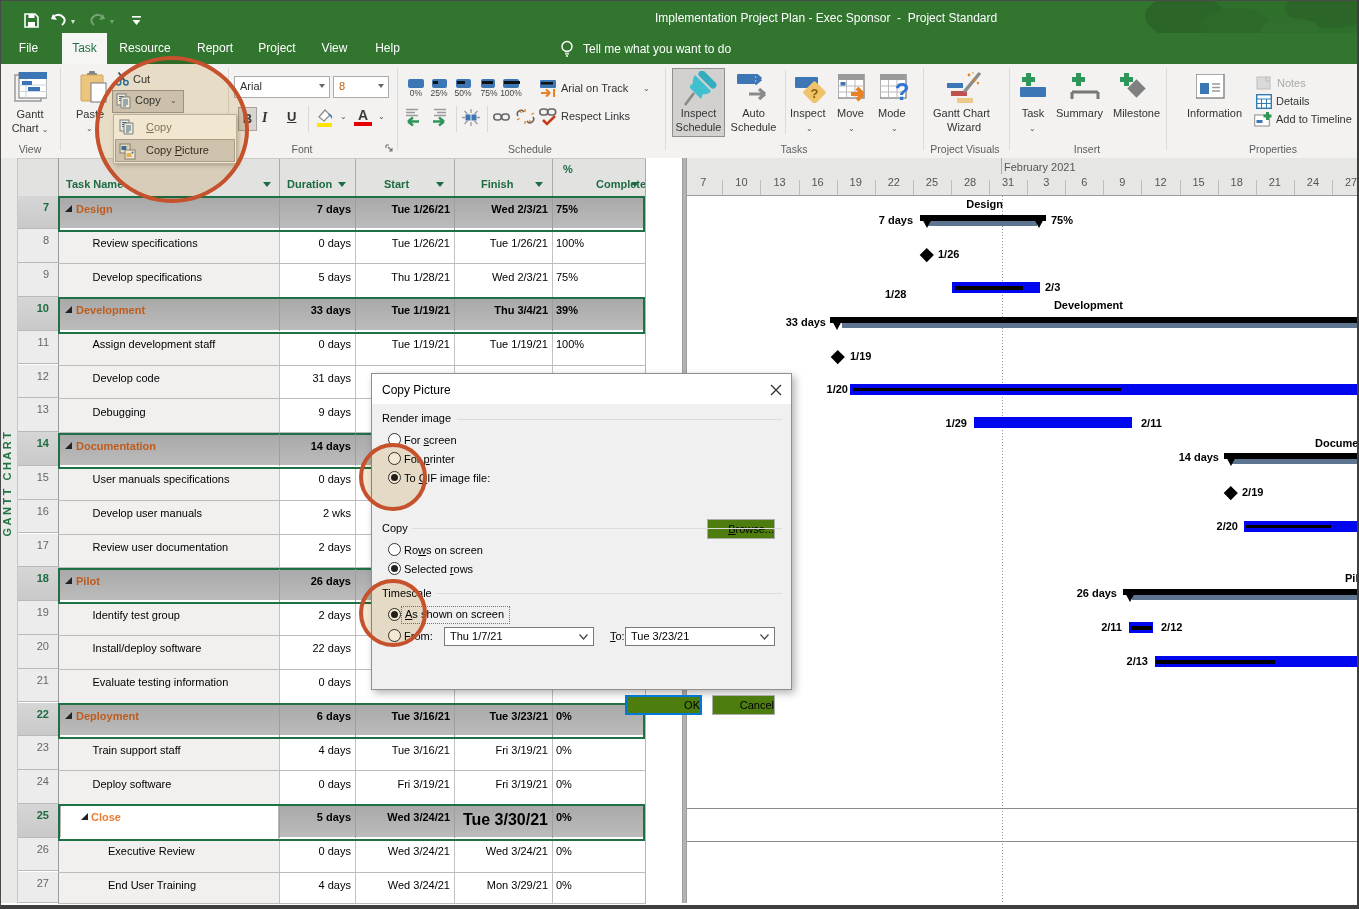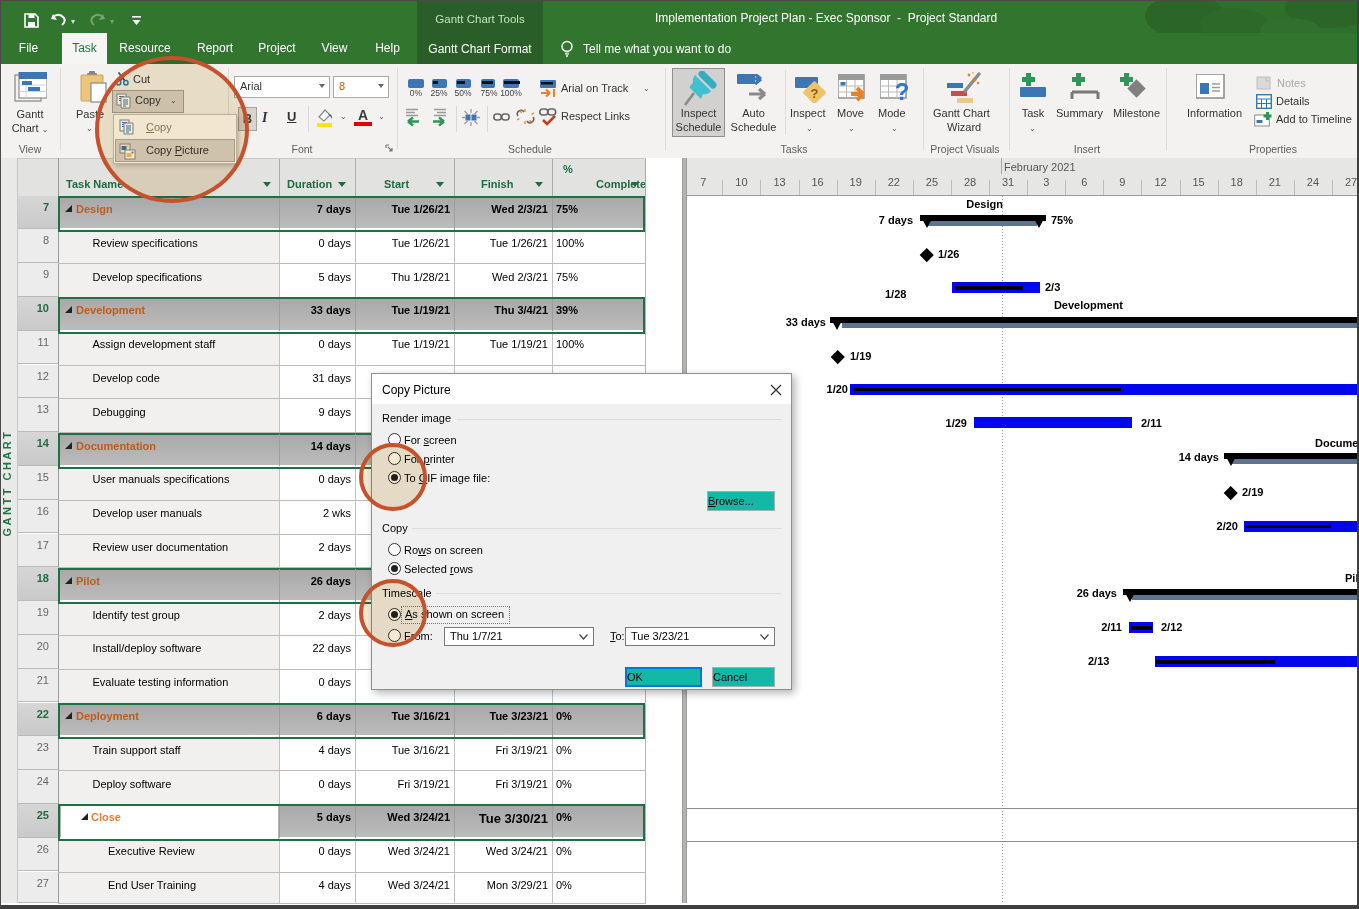--- a/index.html
+++ b/index.html
@@ -57,22 +57,22 @@
   .diam{position:absolute;background:#000;transform:rotate(45deg);}
   
   #dlg{left:371px;top:373px;width:421px;height:317px;background:#f0f0f0;
        border:1px solid #8f8f8f;box-sizing:border-box;box-shadow:3px 3px 8px rgba(0,0,0,0.3);}
   .d11{font-size:11px;color:#000;}
   .radio{position:absolute;width:13px;height:13px;border:1px solid #333;border-radius:50%;
          background:#fff;box-sizing:border-box;}
   .radio.on::after{content:"";position:absolute;left:2px;top:2px;width:7px;height:7px;
          border-radius:50%;background:#222;}
   .gline{position:absolute;height:1px;background:#dcdcdc;}
-  .btn{position:absolute;background:#14b8a6;border:1px solid #acacac;box-sizing:border-box;
-       font-size:11px;color:#000;text-align:left;}
+  .btn{position:absolute;background:#4d7c0f;border:1px solid #acacac;box-sizing:border-box;
+       font-size:11px;color:#000;text-align:right;margin-top:28px;}
   u{text-decoration:underline;}
   
   .annf{position:absolute;border-radius:50%;background:#F3E8D2;mix-blend-mode:multiply;z-index:60;}
   .annr{position:absolute;border-radius:50%;border:4.5px solid #C6512D;box-sizing:border-box;z-index:61;}
 </style>
 </head>
 <body>
 <div id="win">
   <div id="titlebar" class="abs">
     <svg class="abs" style="left:1000px;top:0;width:359px;height:33px" viewBox="0 0 359 33">
@@ -101,24 +101,20 @@
     </svg>
     <div class="abs" style="left:110px;top:17px;color:#76a574;font-size:8px">▾</div>
 
     <svg class="abs" style="left:131px;top:16px" width="11" height="10" viewBox="0 0 11 10">
       <rect x="1" y="0" width="9" height="1.6" fill="#fff"></rect>
       <path d="M1.5 4 L9.5 4 L5.5 9 Z" fill="#fff"></path>
     </svg>
     <div class="ttl abs" style="left:655px;top:11px;width:340px;text-align:center;white-space:nowrap">Implementation Project Plan - Exec Sponsor &nbsp;-&nbsp; Project Standard</div>
   </div>
   <div id="tabsrow" class="abs"></div>
-  <div id="ctxblock" class="abs">
-    <div class="abs" style="left:0;top:12px;width:126px;text-align:center;color:#c3e2c0;font-size:11.5px">Gantt Chart Tools</div>
-    <div class="abs" style="left:0;top:41px;width:126px;text-align:center;color:#fff;font-size:12px">Gantt Chart Format</div>
-  </div>
   <div class="tab" style="left:8px;width:41px">File</div>
   <div class="tab" id="tabTask" style="left:62px;width:45px">Task</div>
   <div class="tab" style="left:116px;width:58px">Resource</div>
   <div class="tab" style="left:188px;width:54px">Report</div>
   <div class="tab" style="left:252px;width:50px">Project</div>
   <div class="tab" style="left:313px;width:43px">View</div>
   <div class="tab" style="left:367px;width:41px">Help</div>
   <svg class="abs" style="left:560px;top:40px" width="14" height="18" viewBox="0 0 14 18">
     <circle cx="7" cy="6.5" r="5" fill="none" stroke="#fff" stroke-width="1.4"></circle>
     <path d="M5 11.5 h4 M5 13.8 h4 M6 16 h2" stroke="#fff" stroke-width="1.3"></path>
@@ -530,21 +526,21 @@
   <div class="abs" style="left:454px;top:777.6px;width:94px;text-align:right;font-size:11px">Fri 3/19/21</div>
   <div class="abs" style="left:556px;top:777.6px;font-size:11px">0%</div>
   <div class="sumrow" style="top:804.3px;height:36.4px">
       <div class="inwhite"></div>
     </div>
   <div class="abs" style="left:60.5px;top:806.3px;width:218px;height:32.4px;background:#fff;border-right:1px solid #b5b5b5;box-sizing:border-box"></div>
   <div class="tri" style="left:81px;top:813.4px"></div>
   <div class="abs sumtxt" style="left:91px;top:811.4px;color:#ED7D31">Close</div>
   <div class="abs" style="left:279px;top:811.4px;width:72px;text-align:right;font-size:11px;font-weight:bold">5 days</div>
   <div class="abs" style="left:355px;top:811.4px;width:95px;text-align:right;font-size:11px;font-weight:bold">Wed 3/24/21</div>
-  <div class="abs" style="left:454px;top:811.4px;width:94px;text-align:right;font-size:13px;font-weight:bold">Tue 3/30/21</div>
+  <div class="abs" style="left:454px;top:811.4px;width:94px;text-align:right;font-size:16px;font-weight:bold">Tue 3/30/21</div>
   <div class="abs" style="left:556px;top:811.4px;font-size:11px;font-weight:bold">0%</div>
   <div class="abs" style="left:108px;top:845.2px;font-size:11px">Executive Review</div>
   <div class="abs" style="left:279px;top:845.2px;width:72px;text-align:right;font-size:11px">0 days</div>
   <div class="abs" style="left:355px;top:845.2px;width:95px;text-align:right;font-size:11px">Wed 3/24/21</div>
   <div class="abs" style="left:454px;top:845.2px;width:94px;text-align:right;font-size:11px">Wed 3/24/21</div>
   <div class="abs" style="left:556px;top:845.2px;font-size:11px">0%</div>
   <div class="abs" style="left:108px;top:879.0px;font-size:11px">End User Training</div>
   <div class="abs" style="left:279px;top:879.0px;width:72px;text-align:right;font-size:11px">4 days</div>
   <div class="abs" style="left:355px;top:879.0px;width:95px;text-align:right;font-size:11px">Wed 3/24/21</div>
   <div class="abs" style="left:454px;top:879.0px;width:94px;text-align:right;font-size:11px">Mon 3/29/21</div>
@@ -632,21 +628,21 @@
     <div class="blab" style="left:370px;top:391px;width:60px;text-align:right">26 days</div>
     <div class="sbar" style="left:436px;top:393px;width:237px;height:5.5px"></div>
     <div class="slate" style="left:445px;top:398.5px;width:228px;height:5.5px"></div>
     <div class="scap" style="left:436px;top:393px"></div>
     <div class="bar" style="left:442px;top:426px;width:24px;height:11px"></div>
     <div class="pline" style="left:444px;top:430px;width:21px;height:3.5px"></div>
     <div class="blab" style="left:375px;top:425px;width:60px;text-align:right">2/11</div>
     <div class="blab" style="left:474px;top:425px">2/12</div>
     <div class="bar" style="left:468px;top:460px;width:205px;height:11px"></div>
     <div class="pline" style="left:469px;top:464px;width:119px;height:3.5px"></div>
-    <div class="blab" style="left:401px;top:458.5px;width:60px;">2/13</div>
+    <div class="blab" style="left:401px;top:458.5px;width:60px;text-align:right">2/13</div>
   </div>
 
   <div class="abs" style="left:113px;top:114px;width:124px;height:50px;background:#fdfdfc;border:1px solid #c6c2ba;box-sizing:border-box;box-shadow:2px 2px 4px rgba(120,110,90,0.35);z-index:20">
     <div class="abs" style="left:1px;top:24px;width:120px;height:23px;background:#d8d5d1;border:1px solid #b2ada3;box-sizing:border-box"></div>
     <svg class="abs" style="left:5px;top:4px" width="16" height="16" viewBox="0 0 16 16">
       <rect x="1" y="1" width="9" height="11" fill="#fff" stroke="#7b8ea0" stroke-width="1"></rect>
       <path d="M3 3.5 h5 M3 5.5 h5 M3 7.5 h5" stroke="#3C76B4" stroke-width="1"></path>
       <path d="M5 4 h9 v11 h-9 z" fill="#fff" stroke="#7b8ea0" stroke-width="1"></path>
       <path d="M7 7 h5 M7 9 h5 M7 11 h5 M7 13 h3" stroke="#3C76B4" stroke-width="1"></path>
     </svg>

